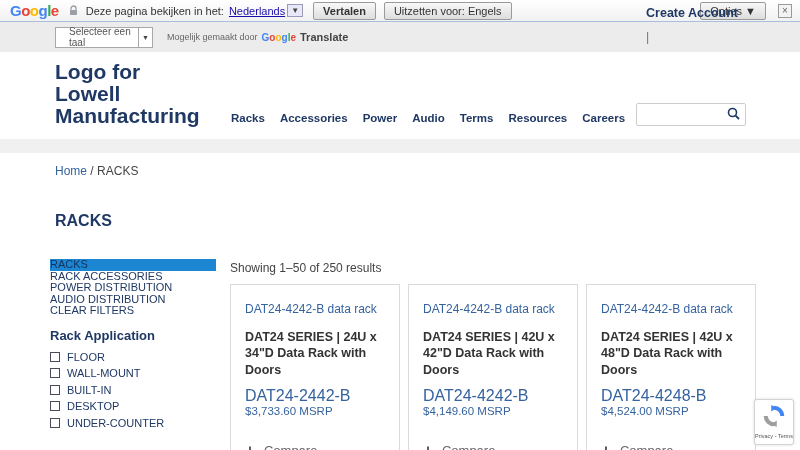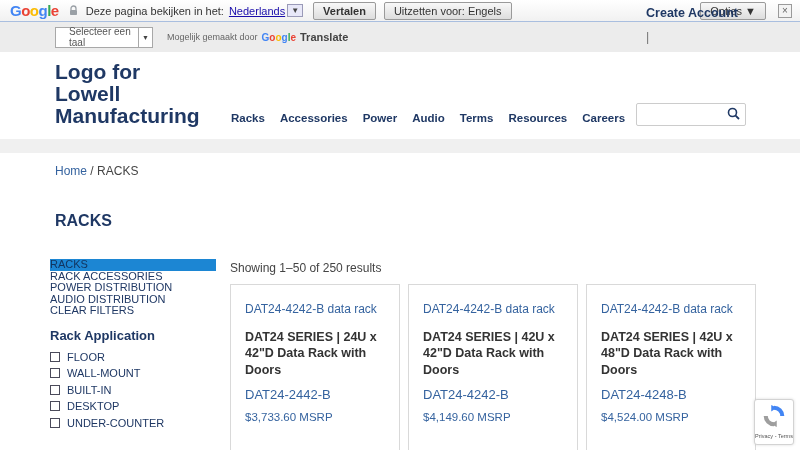--- a/index.html
+++ b/index.html
@@ -77,21 +77,21 @@
   .chk-label { font-size:11px; color:#1f3864; }
 
   
   .summary { position:absolute; left:230px; top:261px; font-size:12px; color:#444; }
   .cards { position:absolute; left:230px; top:284px; display:flex; gap:8px; }
   .card { width:170px; height:180px; background:#fff; border:1px solid #d9d9d9;
     padding:17px 14px; }
   .card-link { font-size:12px; color:#35639f; margin-bottom:13px; cursor:pointer; }
   .card-name { font-size:12.5px; font-weight:bold; color:#333; line-height:1.3;
     margin-bottom:9px; }
-  .card-model { font-size:13px; color:#35639f; margin-bottom:9px; cursor:pointer; }
+  .card-model { font-size:16px; color:#35639f; cursor:pointer; }
   .card-price { font-size:11.5px; color:#35639f; margin-bottom:24px; }
   .compare { font-size:13px; color:#666; display:flex; align-items:center; cursor:pointer; }
   .compare .plus { font-size:17px; font-weight:bold; color:#555; margin-right:9px; }
 
   
   .recaptcha { position:absolute; left:754px; top:399px; width:40px; height:46px;
     background:#fff; border:1px solid #d3d3d3; border-radius:3px;
     box-shadow:0 0 3px rgba(0,0,0,.15); display:flex; flex-direction:column;
     align-items:center; justify-content:center; cursor:pointer; }
   .recaptcha .pt { font-size:5.5px; color:#555; margin-top:2px; white-space:nowrap; }
@@ -204,21 +204,21 @@
     <span class="chk-label">UNDER-COUNTER</span>
   </div>
 
 </div>
 
 <div class="summary">Showing 1–50 of 250 results</div>
 
 <div class="cards">
   <div class="card">
     <div class="card-link">DAT24-4242-B data rack</div>
-    <div class="card-name">DAT24 SERIES | 24U x 42"D Data Rack with Doors</div>
+    <div class="card-name">DAT24 SERIES | 24U x 34"D Data Rack with Doors</div>
     <div class="card-model">DAT24-2442-B</div>
     <div class="card-price">$3,733.60 MSRP</div>
     <div class="compare">
       <span class="plus">+</span>
       <span>Compare</span>
     </div>
   </div>
   <div class="card">
     <div class="card-link">DAT24-4242-B data rack</div>
     <div class="card-name">DAT24 SERIES | 42U x 42"D Data Rack with Doors</div>

